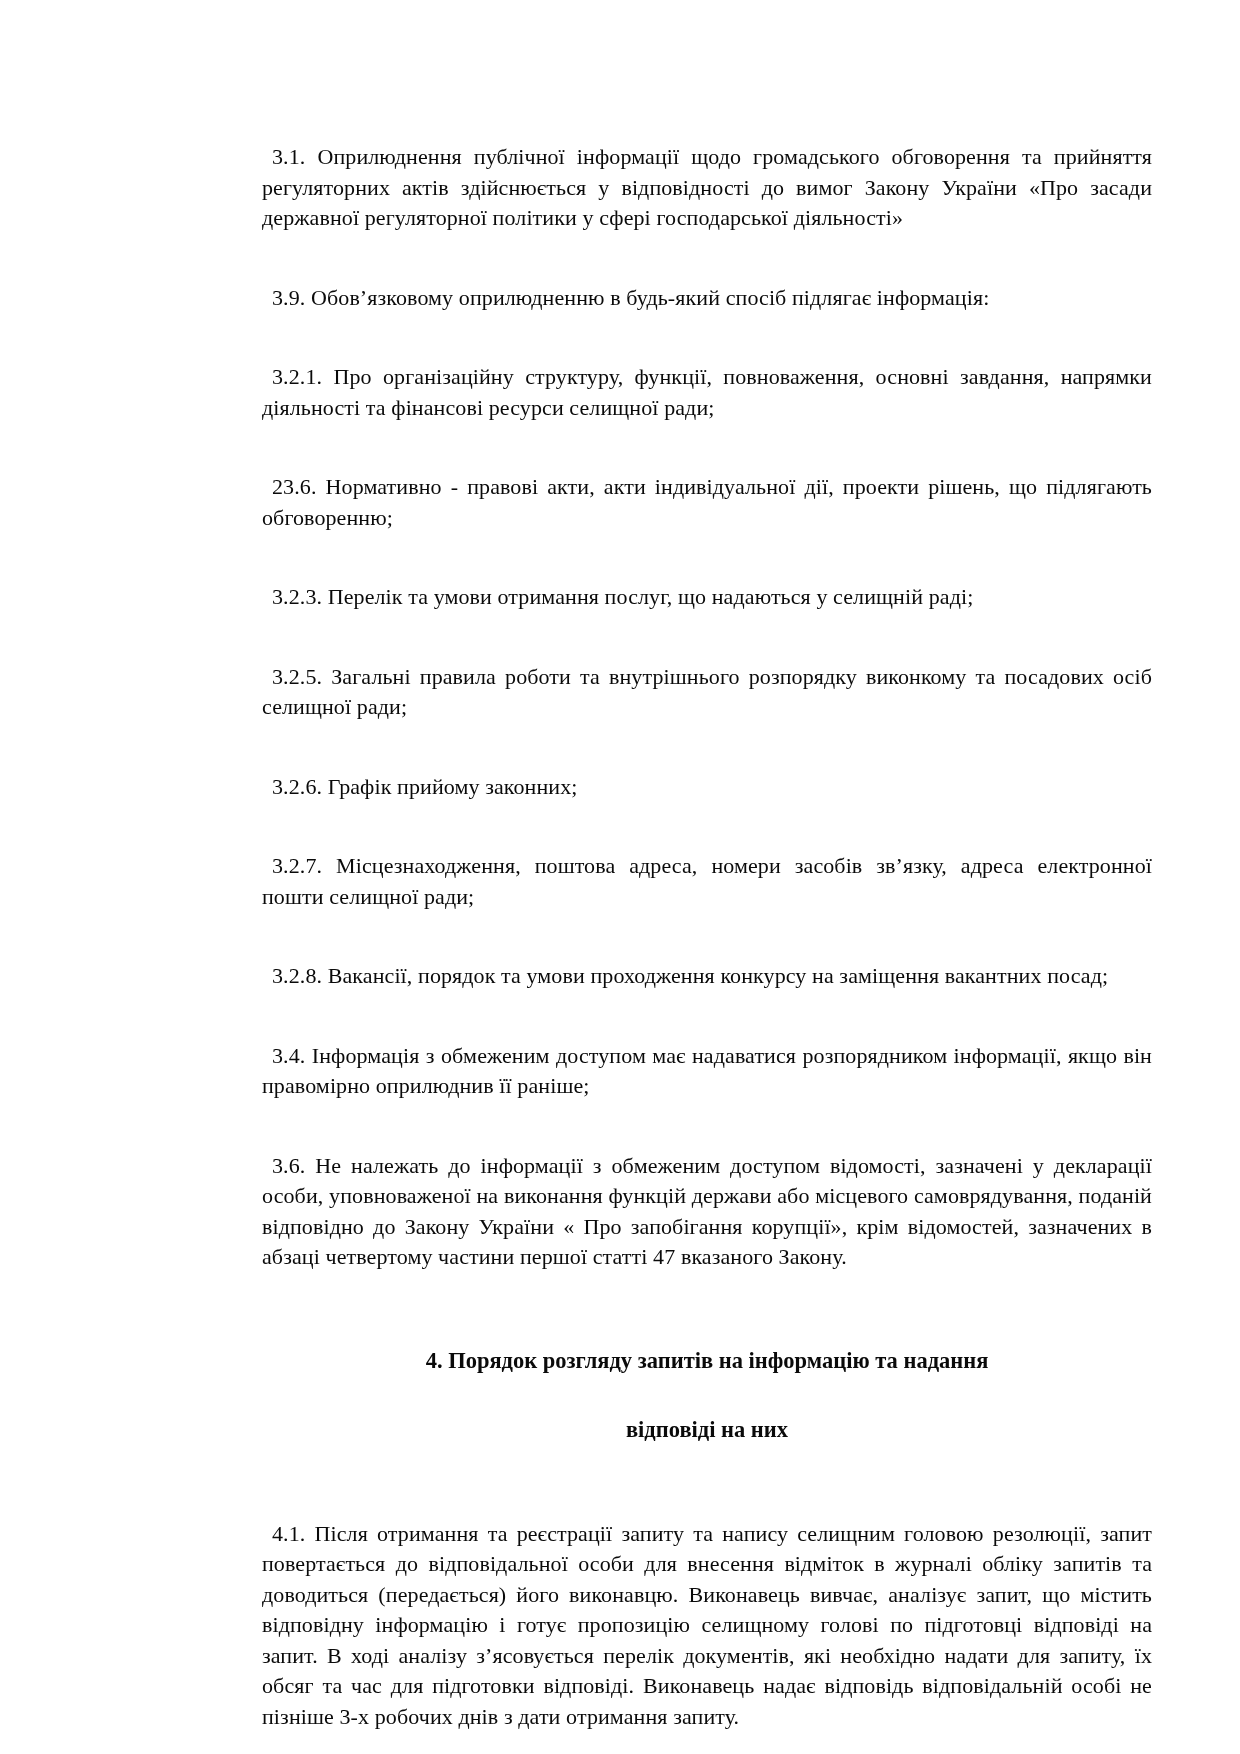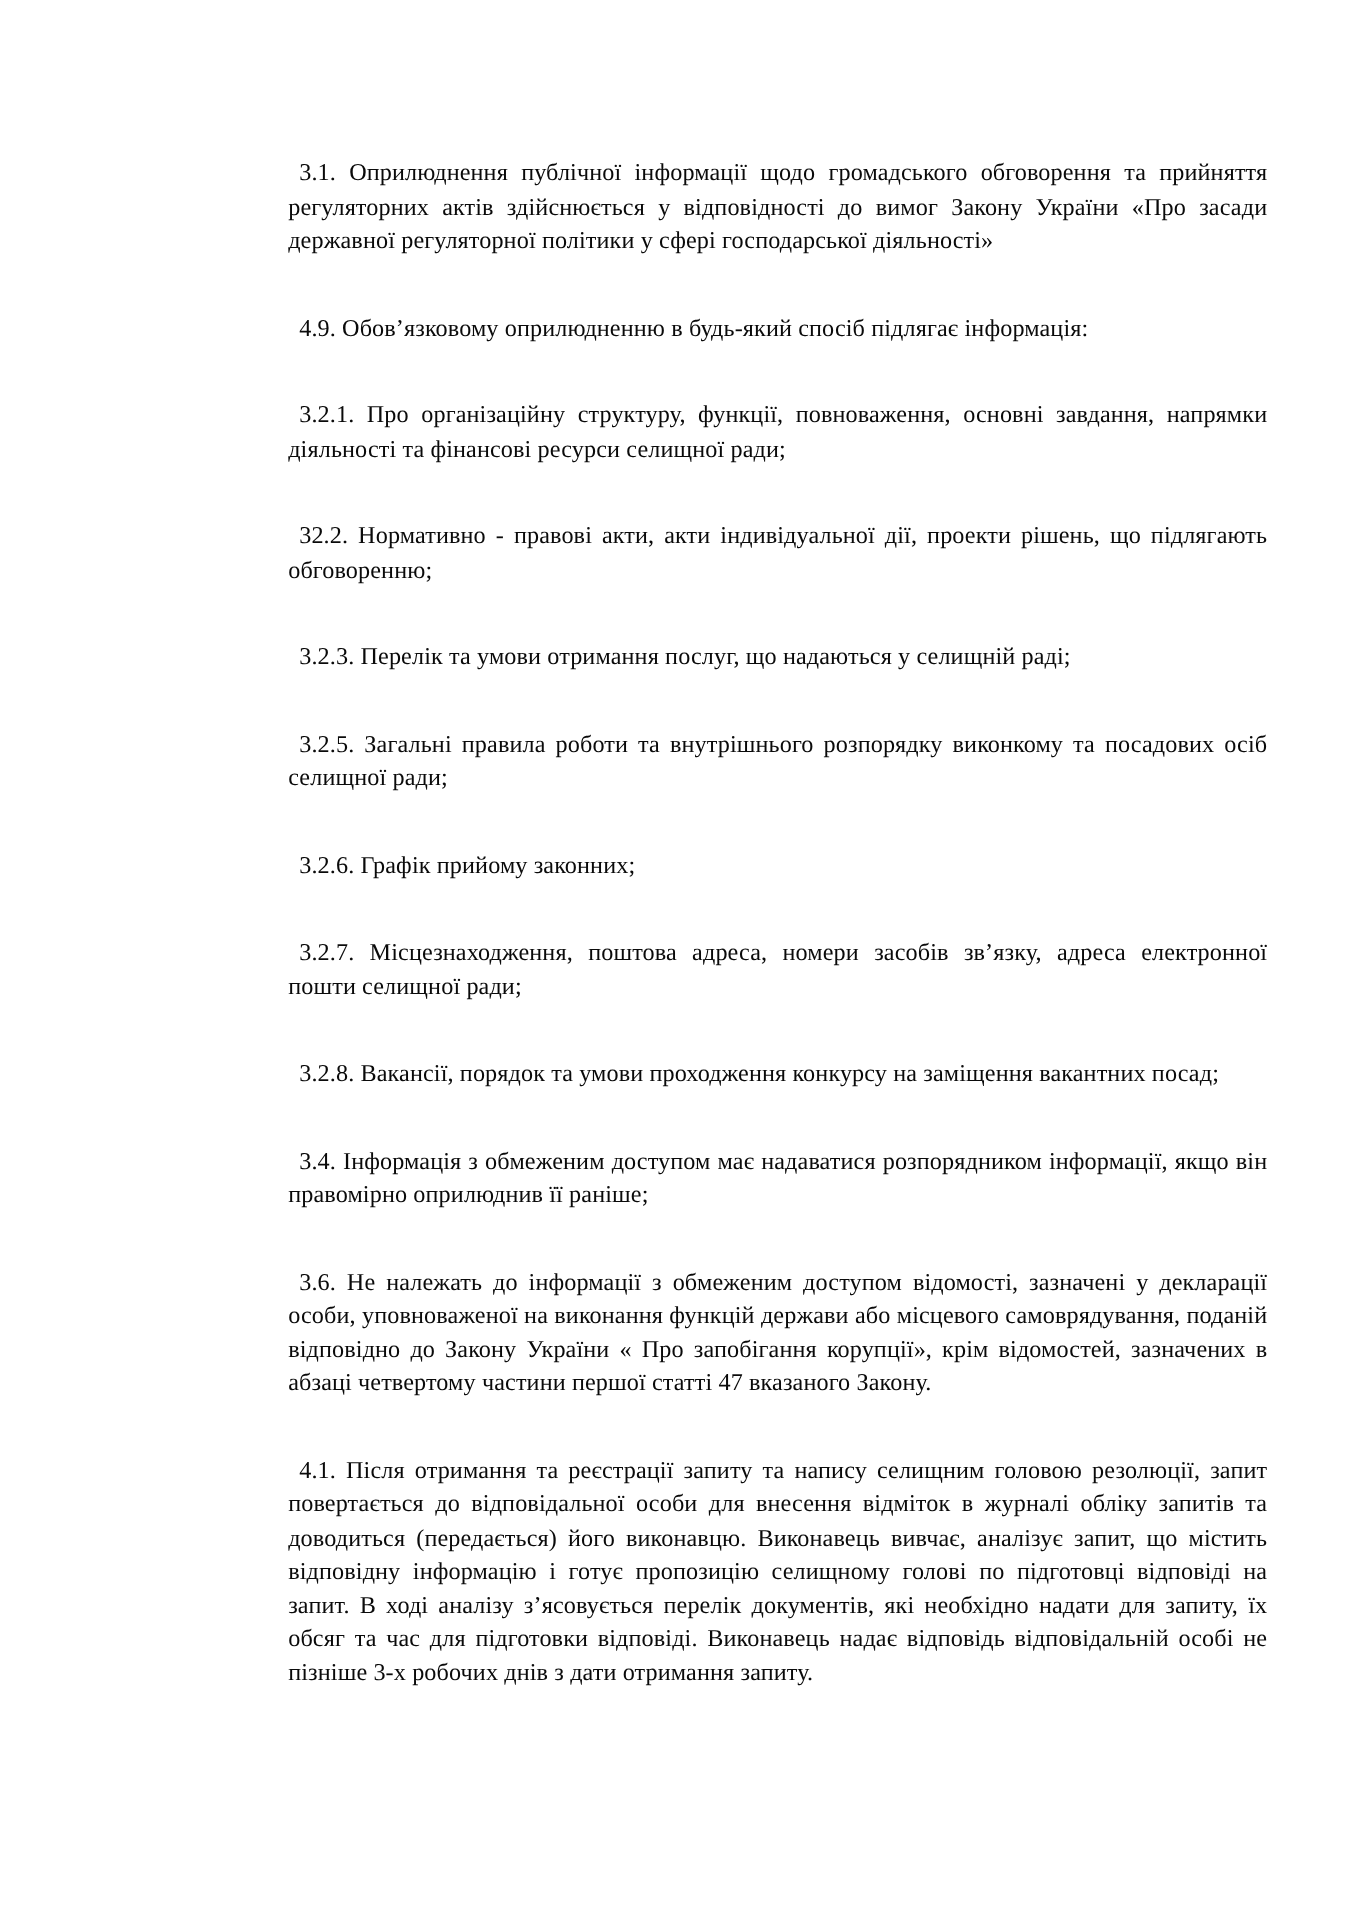--- a/index.html
+++ b/index.html
@@ -36,28 +36,32 @@
   }
   .section-heading div { display: block; }
 </style>
 </head>
 <body>
 
 <div class="page">
   <div class="text-body">
 
     <p class="para">3.1.  Оприлюднення публічної інформації щодо громадського обговорення та прийняття регуляторних актів здійснюється у відповідності до вимог Закону України «Про засади державної регуляторної політики у сфері господарської діяльності»</p>
-    <p class="para">4.9.  Обов’язковому оприлюдненню в будь-який спосіб підлягає інформація:</p>
+    <p class="para">3.9.  Обов’язковому оприлюдненню в будь-який спосіб підлягає інформація:</p>
     <p class="para">3.2.1. Про організаційну структуру, функції, повноваження, основні завдання, напрямки діяльності та фінансові ресурси селищної ради;</p>
-    <p class="para">32.2.  Нормативно - правові акти, акти індивідуальної дії, проекти рішень, що підлягають обговоренню;</p>
+    <p class="para">23.6.  Нормативно - правові акти, акти індивідуальної дії, проекти рішень, що підлягають обговоренню;</p>
     <p class="para">3.2.3. Перелік та умови отримання послуг, що надаються у селищній раді;</p>
     <p class="para">3.2.5.  Загальні правила роботи та внутрішнього розпорядку виконкому та посадових осіб селищної ради;</p>
     <p class="para">3.2.6. Графік прийому законних;</p>
     <p class="para">3.2.7.  Місцезнаходження, поштова адреса, номери засобів  зв’язку, адреса електронної пошти селищної ради;</p>
     <p class="para">3.2.8.  Вакансії, порядок та умови проходження конкурсу на заміщення вакантних посад;</p>
     <p class="para">3.4.  Інформація з обмеженим доступом має надаватися розпорядником інформації, якщо він правомірно оприлюднив її раніше;</p>
     <p class="para">3.6.  Не належать до інформації з обмеженим доступом відомості, зазначені у декларації особи, уповноваженої на виконання функцій держави або місцевого самоврядування, поданій відповідно до Закону України « Про запобігання корупції», крім відомостей, зазначених в абзаці четвертому частини першої статті 47 вказаного Закону.</p>
 
+    <div class="section-heading">
+      <div>4. Порядок розгляду запитів на інформацію та надання</div>
+      <div>відповіді на них</div>
+    </div>
 
     <p class="para">4.1.  Після отримання та реєстрації запиту та  напису селищним головою резолюції, запит повертається до відповідальної особи для внесення відміток в журналі обліку запитів та доводиться (передається) його виконавцю. Виконавець вивчає, аналізує запит, що містить відповідну інформацію і готує пропозицію селищному голові  по підготовці відповіді на запит. В ході аналізу з’ясовується  перелік документів, які необхідно надати для запиту, їх обсяг та час для підготовки відповіді. Виконавець надає відповідь відповідальній особі не пізніше 3-х робочих днів з дати отримання запиту.</p>
 
   </div>
 </div>
 
 </body></html>

